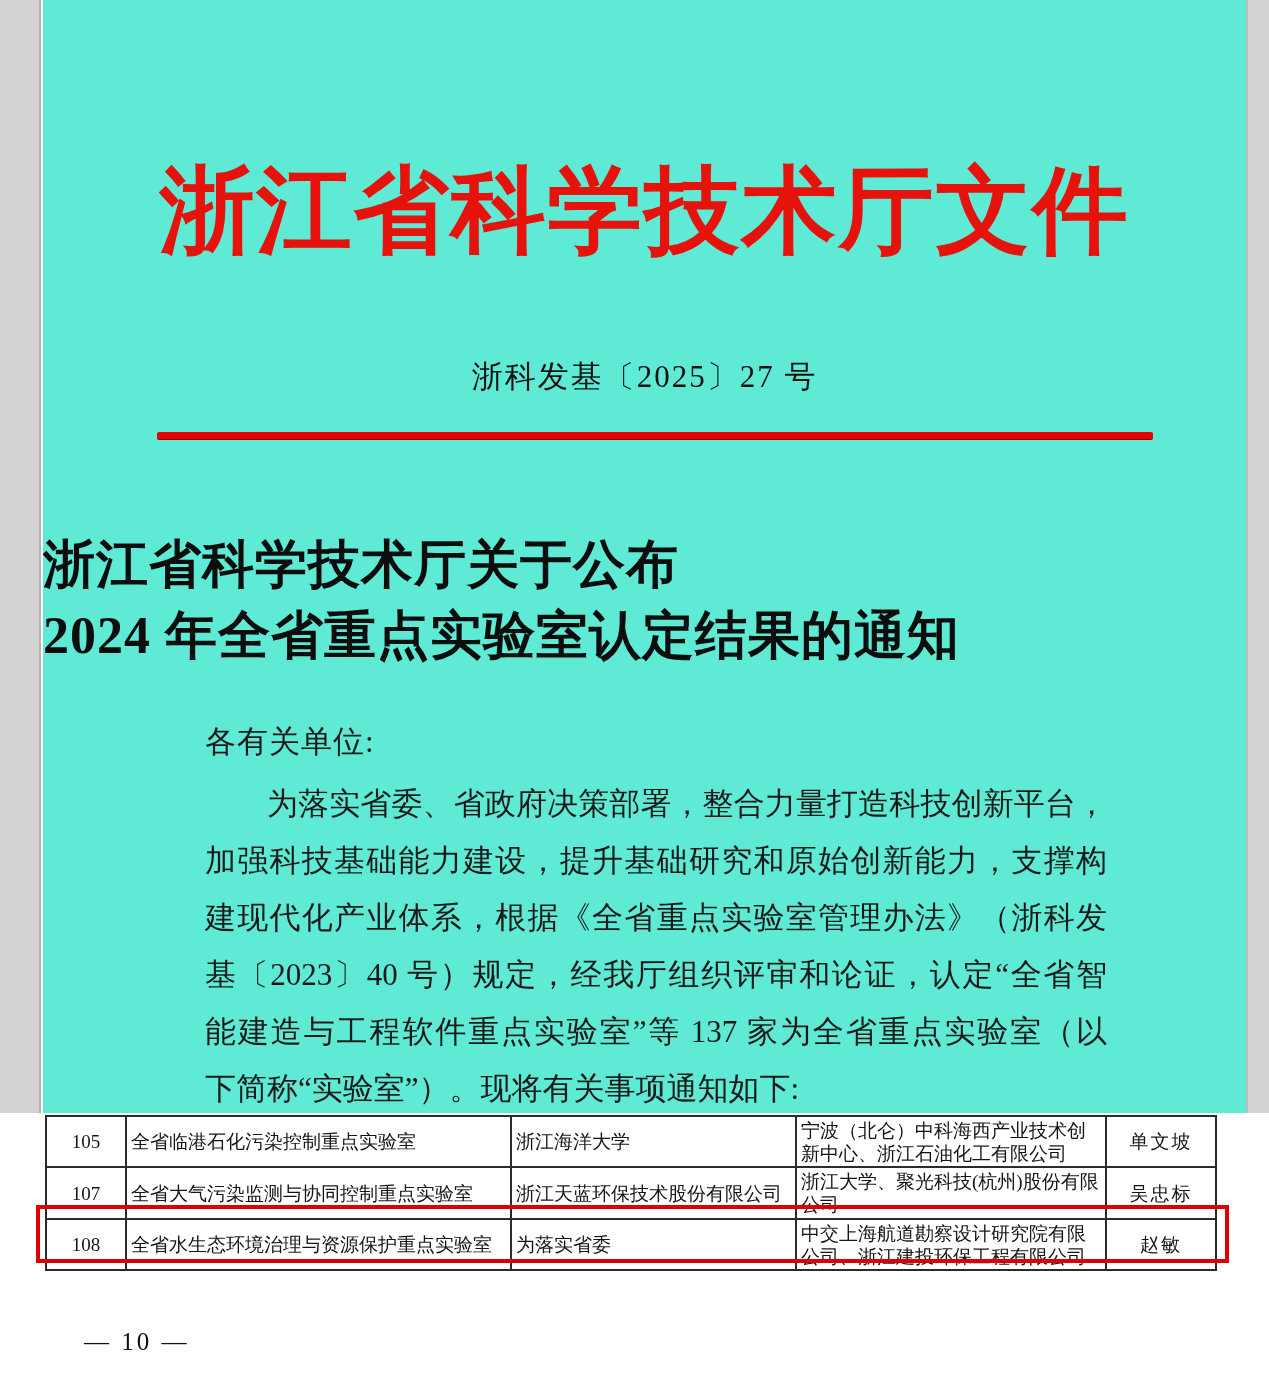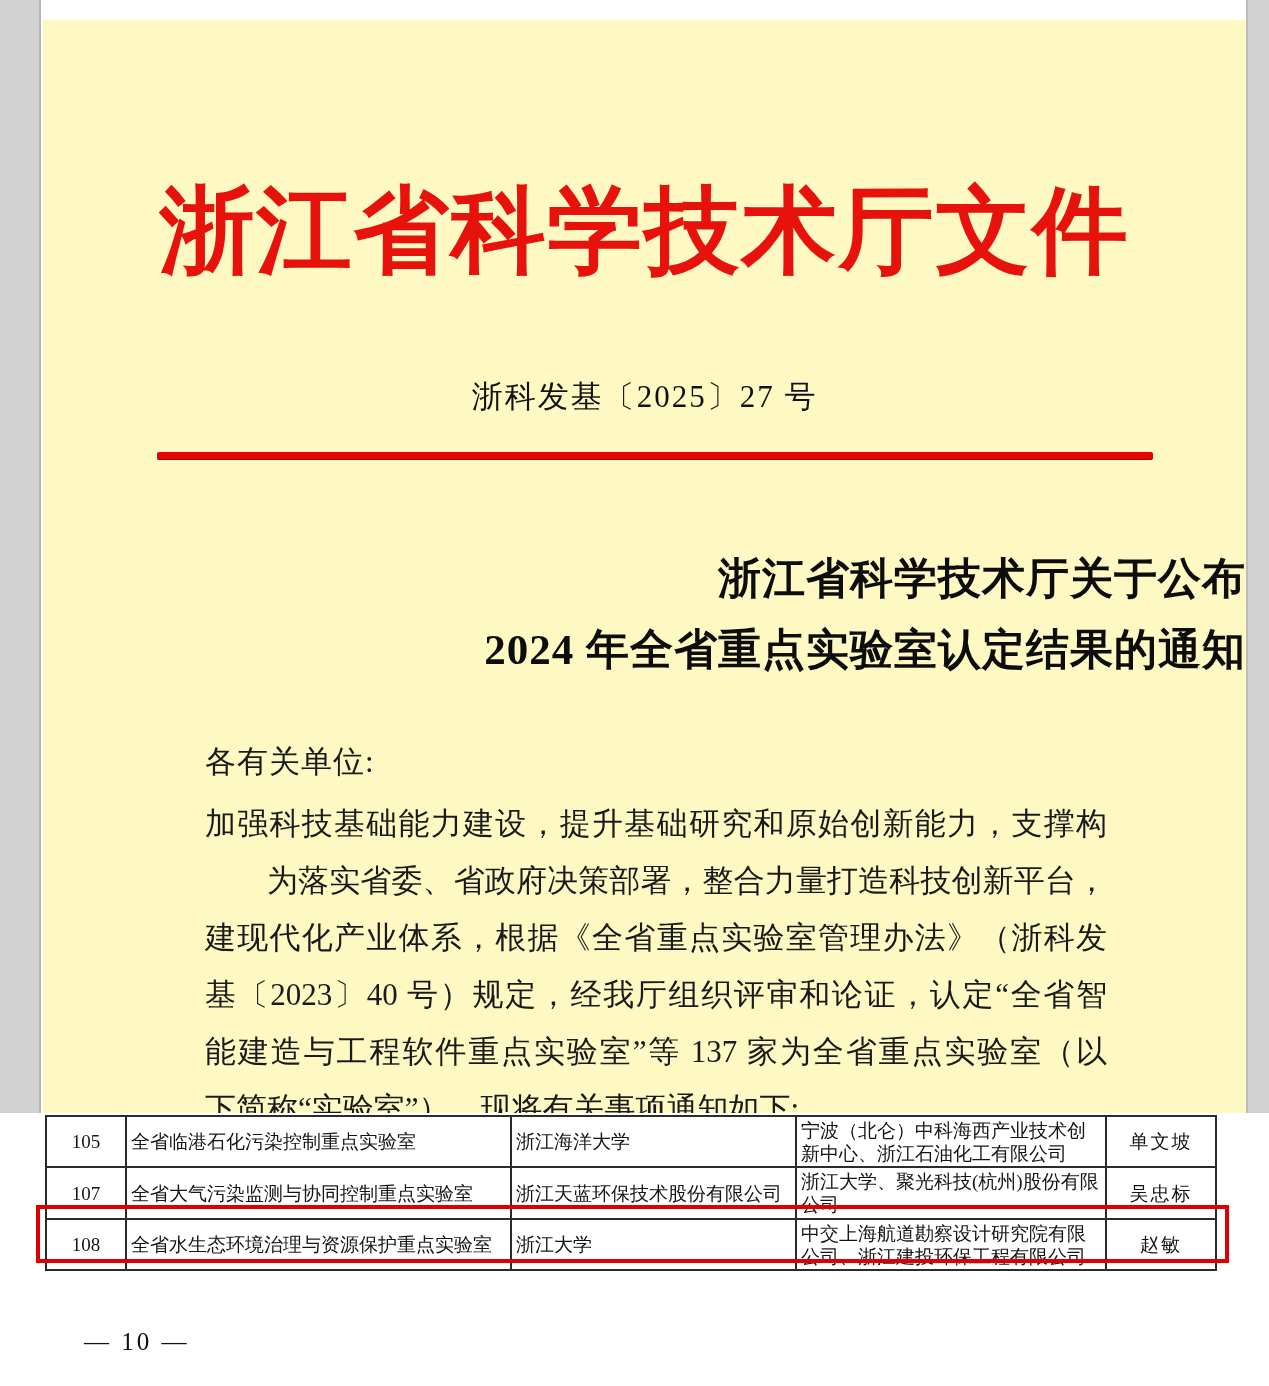--- a/index.html
+++ b/index.html
@@ -10,38 +10,38 @@
   *{margin:0;padding:0;box-sizing:border-box;}
   html,body{width:1269px;height:1386px;background:#fff;}
   body{font-family:"Liberation Serif",serif;color:#1a1a1a;position:relative;overflow:hidden;}
   .stage{position:absolute;left:0;top:0;width:1269px;height:1386px;background:#ffffff;}
 
   
   .strip{position:absolute;top:0;height:1113px;background:#d2d2d2;}
   .strip.left{left:0;width:41px;border-right:2px solid #b5b5b5;}
   .strip.right{left:1246px;width:23px;border-left:2px solid #bcbcbc;}
 
-  .top-page{position:absolute;left:43px;top:0;width:1203px;height:1113px;background:#fef9c3;margin-top:20px;}
+  .top-page{position:absolute;left:43px;top:0;width:1203px;height:1113px;background:#5eead4;}
 
   .agency-title{
     position:absolute;left:0;top:148px;width:100%;
     text-align:center;font-family:"Liberation Serif",serif;
     font-size:95px;font-weight:900;letter-spacing:2px;
     color:var(--title-red);white-space:nowrap;
   }
   .doc-number{
     position:absolute;left:0;top:356px;width:100%;text-align:center;
     font-size:31px;letter-spacing:2px;color:#111;white-space:nowrap;
   }
   .red-rule{
     position:absolute;left:114px;top:432px;width:996px;height:7px;
     background:var(--rule-red);border-radius:2px;box-shadow:0 1px 0 #9e0000;
   }
-  .notice-title{position:absolute;left:0;width:100%;text-align:right;
-    font-weight:700;font-size:43px;color:#0d0d0d;white-space:nowrap;letter-spacing:1px;}
+  .notice-title{position:absolute;left:0;width:100%;text-align:left;
+    font-weight:700;font-size:52px;color:#0d0d0d;white-space:nowrap;letter-spacing:1px;}
   .notice-title.l1{top:530px;}
   .notice-title.l2{top:601px;}
 
   .salutation{position:absolute;left:162px;top:721px;font-size:31px;letter-spacing:1px;}
 
   .body-par{position:absolute;left:162px;top:775px;width:902px;}
   .bline{
     width:902px;height:57px;line-height:57px;font-size:31px;
     text-align:justify;text-align-last:justify;white-space:normal;overflow:hidden;
   }
@@ -93,22 +93,22 @@
     <div class="doc-number">浙科发基〔2025〕27 号</div>
 
     <div class="red-rule"></div>
 
     <div class="notice-title l1">浙江省科学技术厅关于公布</div>
     <div class="notice-title l2">2024 年全省重点实验室认定结果的通知</div>
 
     <div class="salutation">各有关单位:</div>
 
     <div class="body-par">
+      <div class="bline first">为落实省委、省政府决策部署，整合力量打造科技创新平台，</div>
       <div class="bline">加强科技基础能力建设，提升基础研究和原始创新能力，支撑构</div>
-      <div class="bline first">为落实省委、省政府决策部署，整合力量打造科技创新平台，</div>
       <div class="bline">建现代化产业体系，根据《全省重点实验室管理办法》（浙科发</div>
       <div class="bline">基〔2023〕40 号）规定，经我厅组织评审和论证，认定“全省智</div>
       <div class="bline">能建造与工程软件重点实验室”等 137 家为全省重点实验室（以</div>
       <div class="bline last">下简称“实验室”）。现将有关事项通知如下:</div>
     </div>
   </div>
 
   <div class="bottom-band">
     <table class="labs">
       <colgroup>
@@ -129,21 +129,21 @@
         <tr class="r2">
           <td class="c-no">107</td>
           <td class="c-lab">全省大气污染监测与协同控制重点实验室</td>
           <td class="c-host">浙江天蓝环保技术股份有限公司</td>
           <td class="c-partner">浙江大学、聚光科技(杭州)股份有限公司</td>
           <td class="c-dir">吴忠标</td>
         </tr>
         <tr class="r3">
           <td class="c-no">108</td>
           <td class="c-lab">全省水生态环境治理与资源保护重点实验室</td>
-          <td class="c-host">浙江大学</td>
+          <td class="c-host">为落实省委</td>
           <td class="c-partner">中交上海航道勘察设计研究院有限公司、浙江建投环保工程有限公司</td>
           <td class="c-dir">赵敏</td>
         </tr>
       </tbody>
     </table>
 
     <div class="highlight-box"></div>
 
     <div class="page-number">— 10 —</div>
   </div>

